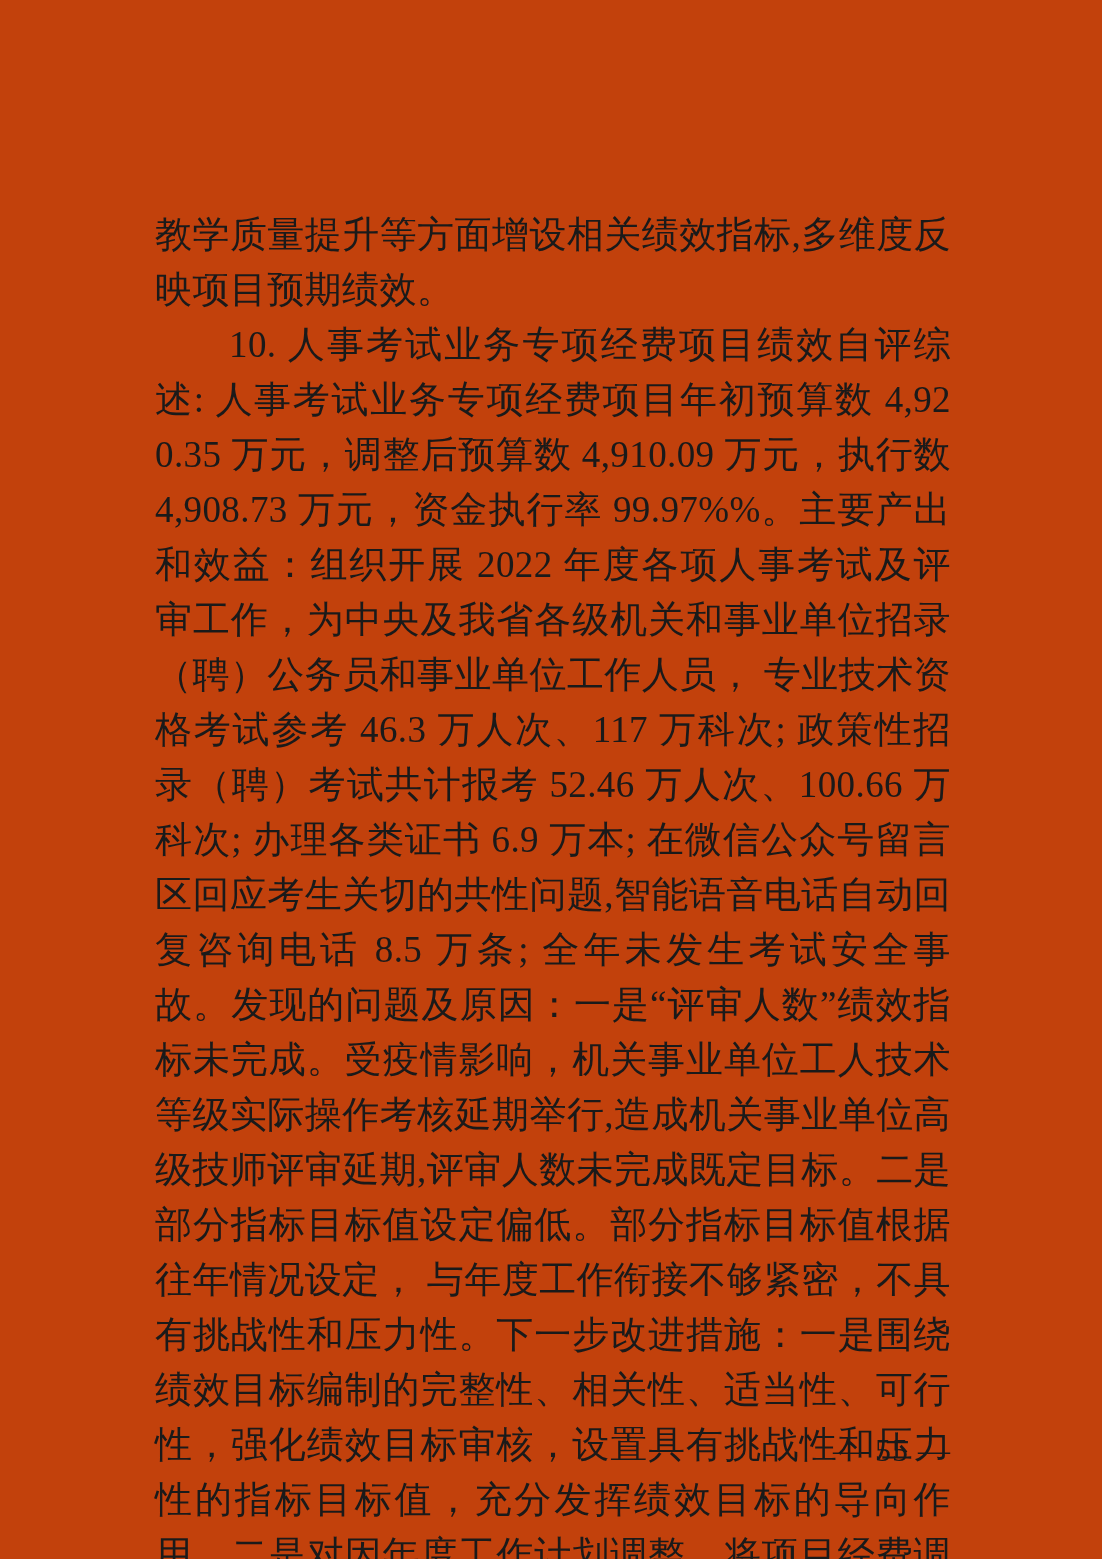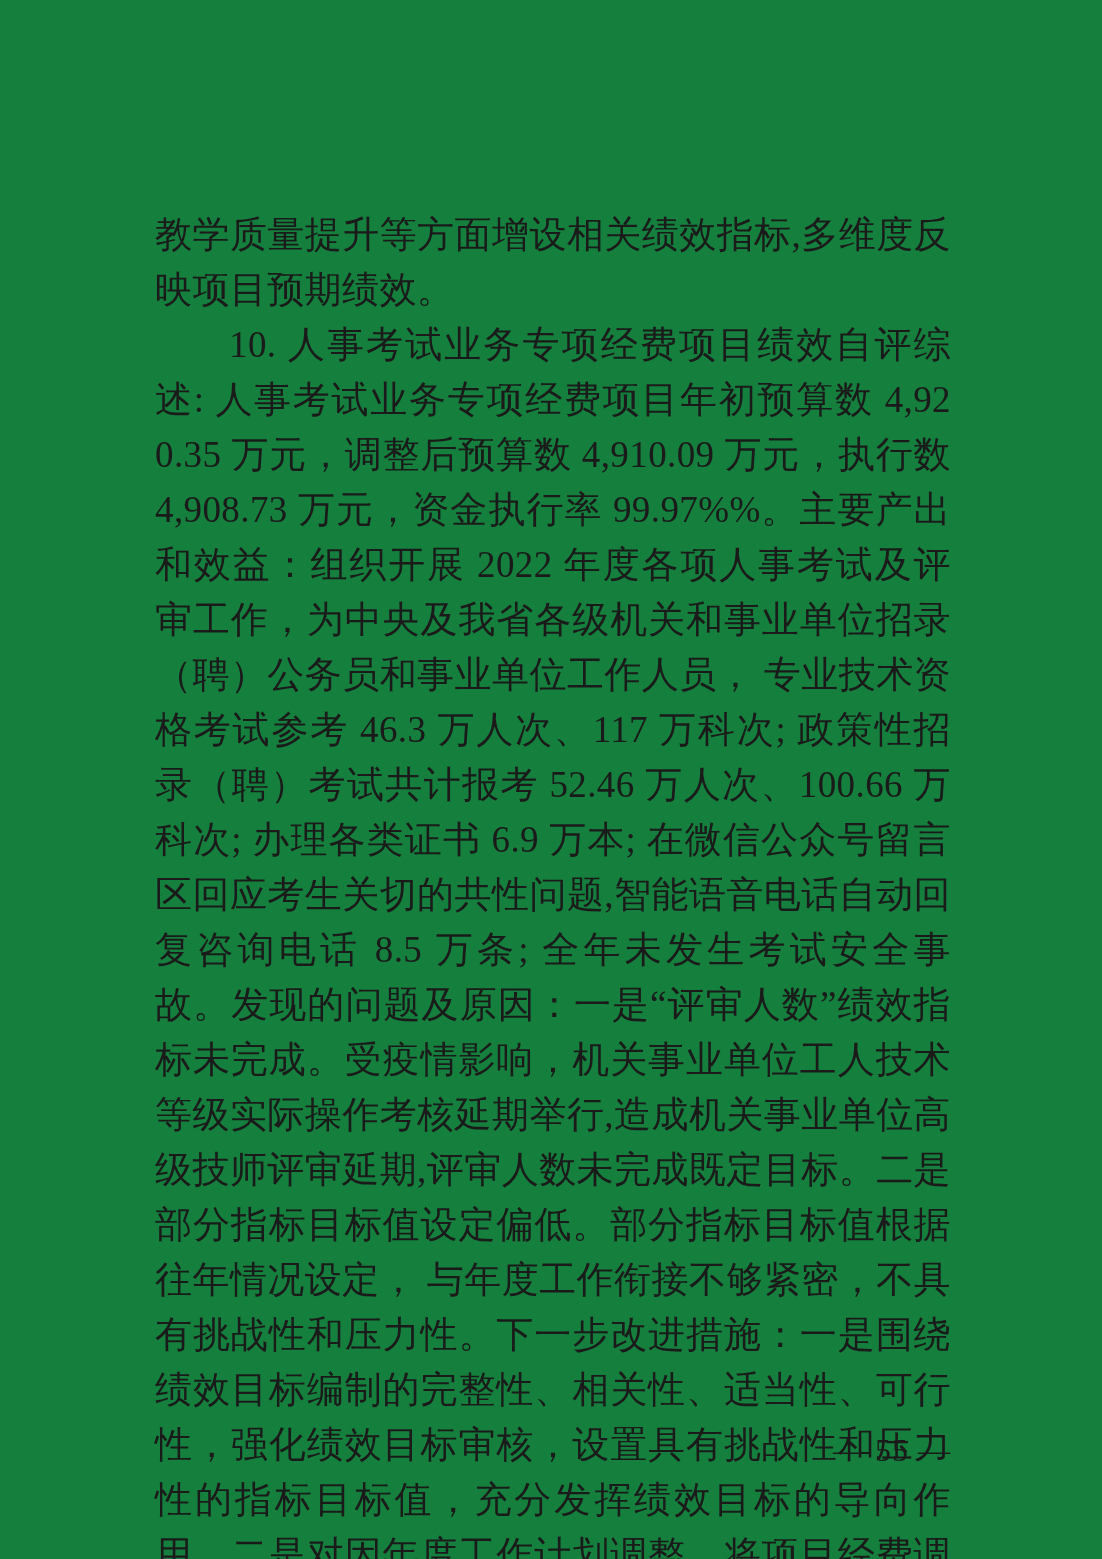--- a/index.html
+++ b/index.html
@@ -8,21 +8,21 @@
     padding: 0;
     background: #ffffff;
   }
   body {
     font-family: "Liberation Serif", "DejaVu Serif", serif;
   }
   .page {
     position: relative;
     width: 1102px;
     height: 1559px;
-    background: #15803d;
+    background: #c2410c;
     overflow: hidden;
     box-sizing: border-box;
   }
   .text-column {
     position: absolute;
     left: 155px;
     top: 207px;
     width: 796px;
   }
   .para {

